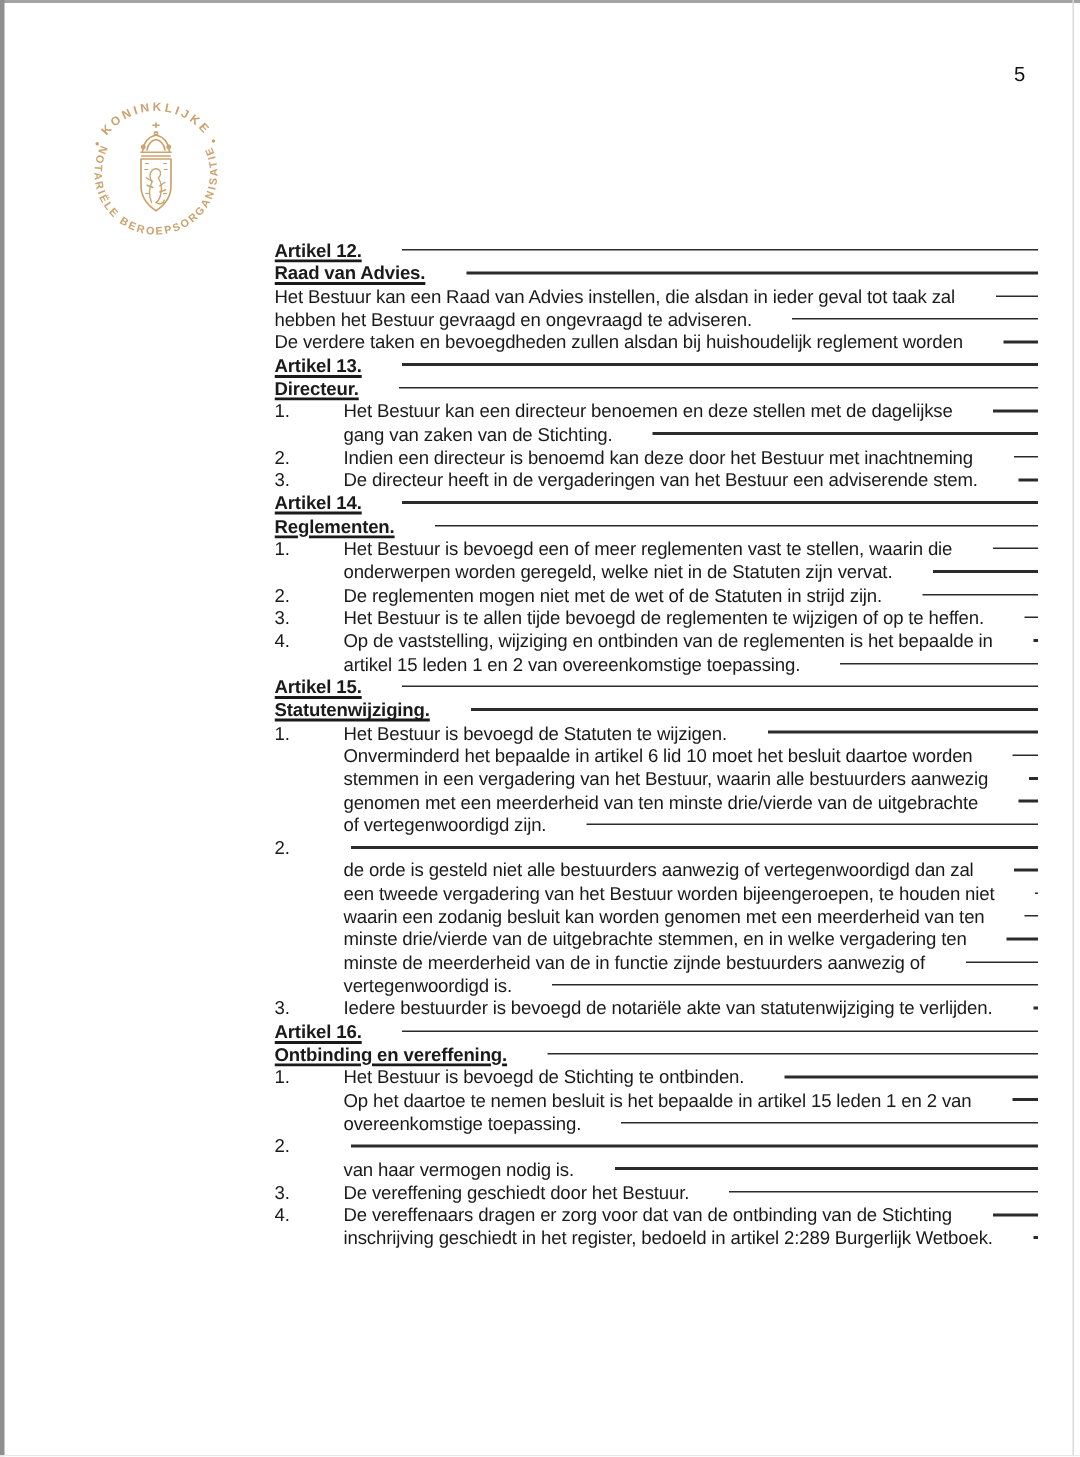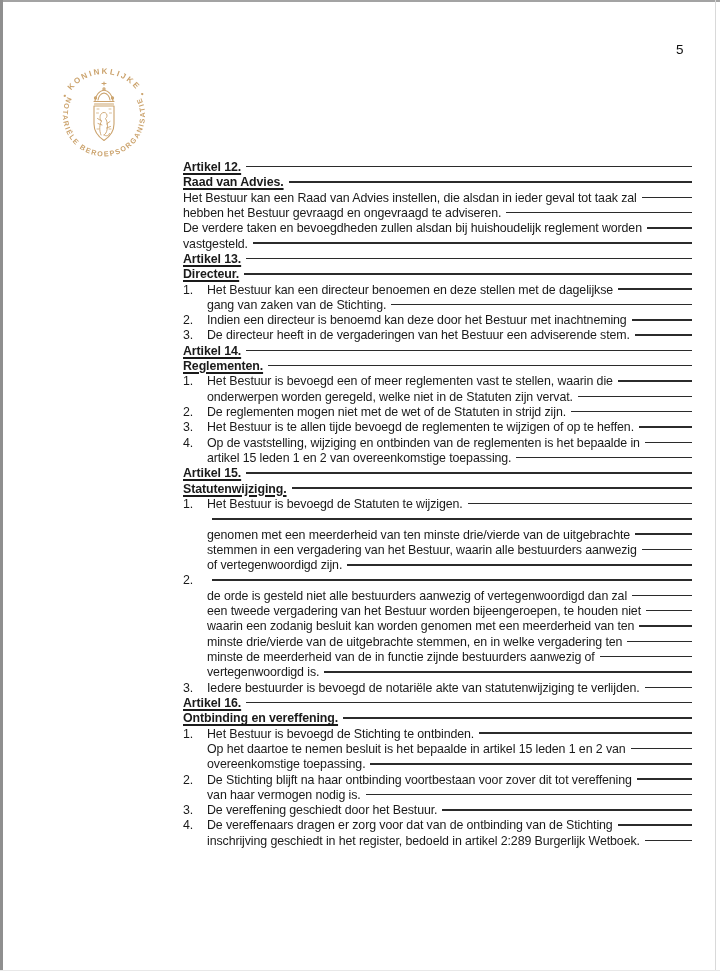--- a/index.html
+++ b/index.html
@@ -48,20 +48,21 @@
   }
   .line {
     display: flex;
     align-items: center;
     height: 15.32px;
     line-height: 15.32px;
     font-size: 12.4px;
     letter-spacing: -0.1px;
     white-space: pre;
     overflow: hidden;
+    gap: 22px;
   }
   .line .num {
     flex: 0 0 24px;
     width: 24px;
   }
   .line .txt {
     flex: 0 0 auto;
   }
   .line.heading .txt {
     font-weight: bold;
@@ -130,54 +131,53 @@
       </g>
     </g>
   </svg>
 
   <div class="doc-body">
       <div class="line heading"><span class="txt">Artikel 12.</span><div class="fill"></div></div>
       <div class="line heading"><span class="txt">Raad van Advies.</span><div class="fill"></div></div>
       <div class="line body"><span class="txt">Het Bestuur kan een Raad van Advies instellen, die alsdan in ieder geval tot taak zal</span><div class="fill"></div></div>
       <div class="line body"><span class="txt">hebben het Bestuur gevraagd en ongevraagd te adviseren.</span><div class="fill"></div></div>
       <div class="line body"><span class="txt">De verdere taken en bevoegdheden zullen alsdan bij huishoudelijk reglement worden</span><div class="fill"></div></div>
-      <div class="line body"><span class="txt">vastgesteld.</span><div class="fill"></div></div>
       <div class="line heading"><span class="txt">Artikel 13.</span><div class="fill"></div></div>
       <div class="line heading"><span class="txt">Directeur.</span><div class="fill"></div></div>
       <div class="line item"><span class="num">1.</span><span class="txt">Het Bestuur kan een directeur benoemen en deze stellen met de dagelijkse</span><div class="fill"></div></div>
       <div class="line cont"><span class="num"></span><span class="txt">gang van zaken van de Stichting.</span><div class="fill"></div></div>
       <div class="line item"><span class="num">2.</span><span class="txt">Indien een directeur is benoemd kan deze door het Bestuur met inachtneming</span><div class="fill"></div></div>
       <div class="line item"><span class="num">3.</span><span class="txt">De directeur heeft in de vergaderingen van het Bestuur een adviserende stem.</span><div class="fill"></div></div>
       <div class="line heading"><span class="txt">Artikel 14.</span><div class="fill"></div></div>
       <div class="line heading"><span class="txt">Reglementen.</span><div class="fill"></div></div>
       <div class="line item"><span class="num">1.</span><span class="txt">Het Bestuur is bevoegd een of meer reglementen vast te stellen, waarin die</span><div class="fill"></div></div>
       <div class="line cont"><span class="num"></span><span class="txt">onderwerpen worden geregeld, welke niet in de Statuten zijn vervat.</span><div class="fill"></div></div>
       <div class="line item"><span class="num">2.</span><span class="txt">De reglementen mogen niet met de wet of de Statuten in strijd zijn.</span><div class="fill"></div></div>
       <div class="line item"><span class="num">3.</span><span class="txt">Het Bestuur is te allen tijde bevoegd de reglementen te wijzigen of op te heffen.</span><div class="fill"></div></div>
       <div class="line item"><span class="num">4.</span><span class="txt">Op de vaststelling, wijziging en ontbinden van de reglementen is het bepaalde in</span><div class="fill"></div></div>
       <div class="line cont"><span class="num"></span><span class="txt">artikel 15 leden 1 en 2 van overeenkomstige toepassing.</span><div class="fill"></div></div>
       <div class="line heading"><span class="txt">Artikel 15.</span><div class="fill"></div></div>
       <div class="line heading"><span class="txt">Statutenwijziging.</span><div class="fill"></div></div>
       <div class="line item"><span class="num">1.</span><span class="txt">Het Bestuur is bevoegd de Statuten te wijzigen.</span><div class="fill"></div></div>
-      <div class="line cont"><span class="num"></span><div class="fill"></div></div>
+      <div class="line cont"><span class="num"></span><span class="txt">Onverminderd het bepaalde in artikel 6 lid 10 moet het besluit daartoe worden</span><div class="fill"></div></div>
+      <div class="line cont"><span class="num"></span><span class="txt">stemmen in een vergadering van het Bestuur, waarin alle bestuurders aanwezig</span><div class="fill"></div></div>
       <div class="line cont"><span class="num"></span><span class="txt">genomen met een meerderheid van ten minste drie/vierde van de uitgebrachte</span><div class="fill"></div></div>
-      <div class="line cont"><span class="num"></span><span class="txt">stemmen in een vergadering van het Bestuur, waarin alle bestuurders aanwezig</span><div class="fill"></div></div>
       <div class="line cont"><span class="num"></span><span class="txt">of vertegenwoordigd zijn.</span><div class="fill"></div></div>
       <div class="line item"><span class="num">2.</span><div class="fill"></div></div>
       <div class="line cont"><span class="num"></span><span class="txt">de orde is gesteld niet alle bestuurders aanwezig of vertegenwoordigd dan zal</span><div class="fill"></div></div>
       <div class="line cont"><span class="num"></span><span class="txt">een tweede vergadering van het Bestuur worden bijeengeroepen, te houden niet</span><div class="fill"></div></div>
       <div class="line cont"><span class="num"></span><span class="txt">waarin een zodanig besluit kan worden genomen met een meerderheid van ten</span><div class="fill"></div></div>
       <div class="line cont"><span class="num"></span><span class="txt">minste drie/vierde van de uitgebrachte stemmen, en in welke vergadering ten</span><div class="fill"></div></div>
       <div class="line cont"><span class="num"></span><span class="txt">minste de meerderheid van de in functie zijnde bestuurders aanwezig of</span><div class="fill"></div></div>
       <div class="line cont"><span class="num"></span><span class="txt">vertegenwoordigd is.</span><div class="fill"></div></div>
       <div class="line item"><span class="num">3.</span><span class="txt">Iedere bestuurder is bevoegd de notariële akte van statutenwijziging te verlijden.</span><div class="fill"></div></div>
       <div class="line heading"><span class="txt">Artikel 16.</span><div class="fill"></div></div>
       <div class="line heading"><span class="txt">Ontbinding en vereffening.</span><div class="fill"></div></div>
       <div class="line item"><span class="num">1.</span><span class="txt">Het Bestuur is bevoegd de Stichting te ontbinden.</span><div class="fill"></div></div>
       <div class="line cont"><span class="num"></span><span class="txt">Op het daartoe te nemen besluit is het bepaalde in artikel 15 leden 1 en 2 van</span><div class="fill"></div></div>
       <div class="line cont"><span class="num"></span><span class="txt">overeenkomstige toepassing.</span><div class="fill"></div></div>
-      <div class="line item"><span class="num">2.</span><span class="txt">De Stichting blijft na haar ontbinding voortbestaan voor zover dit tot vereffening</span><div class="fill"></div></div>
+      <div class="line item"><span class="num">2.</span><div class="fill"></div></div>
       <div class="line cont"><span class="num"></span><span class="txt">van haar vermogen nodig is.</span><div class="fill"></div></div>
       <div class="line item"><span class="num">3.</span><span class="txt">De vereffening geschiedt door het Bestuur.</span><div class="fill"></div></div>
       <div class="line item"><span class="num">4.</span><span class="txt">De vereffenaars dragen er zorg voor dat van de ontbinding van de Stichting</span><div class="fill"></div></div>
       <div class="line cont"><span class="num"></span><span class="txt">inschrijving geschiedt in het register, bedoeld in artikel 2:289 Burgerlijk Wetboek.</span><div class="fill"></div></div>
     </div>
 </div>
 
 </body></html>

